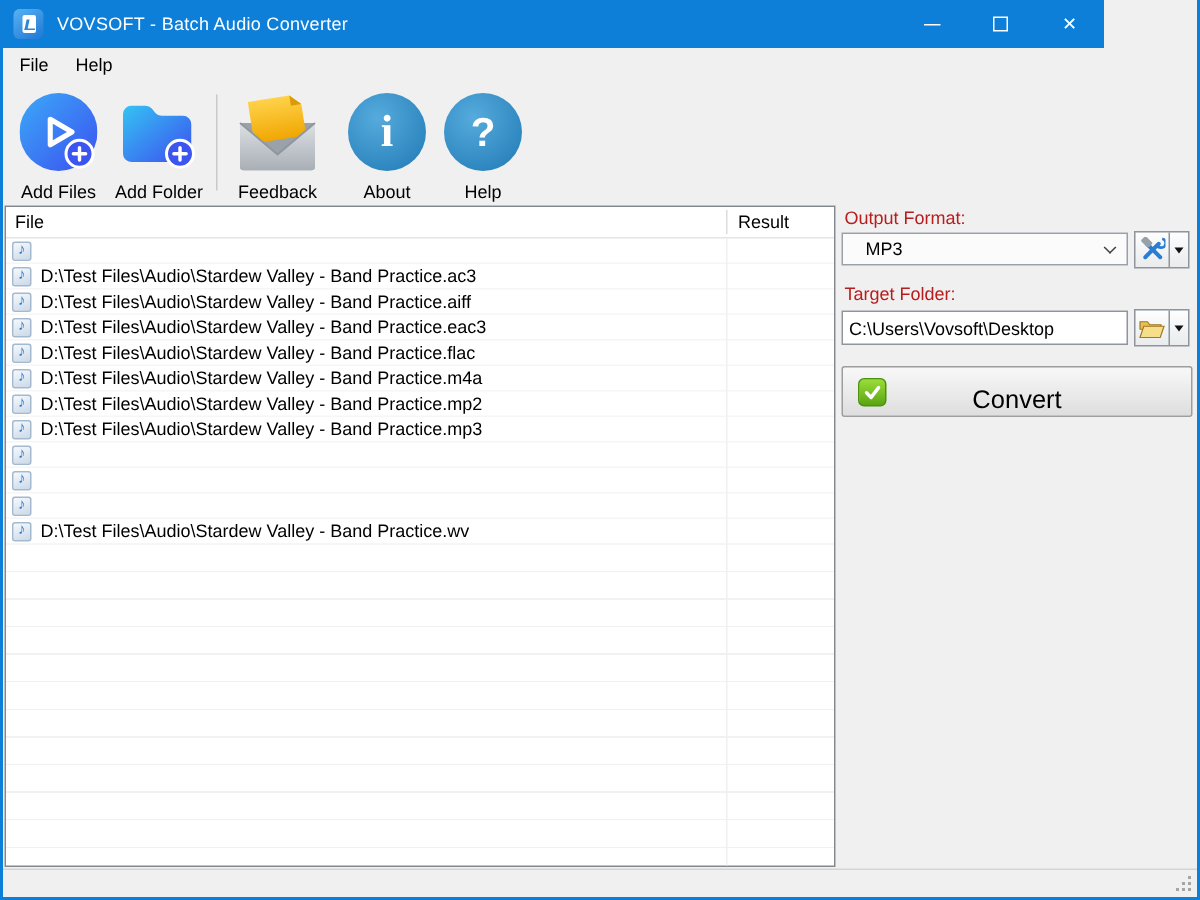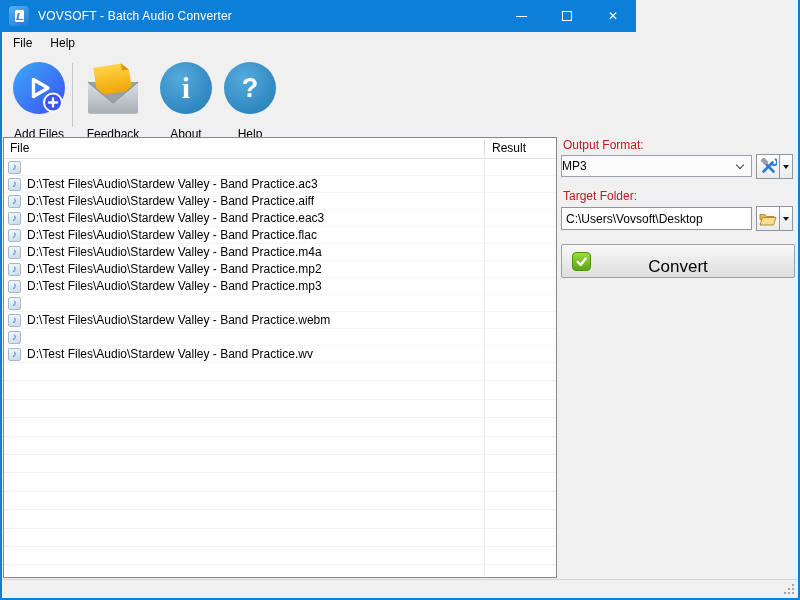--- a/index.html
+++ b/index.html
@@ -3,21 +3,21 @@
 <meta charset="utf-8">
 <style>
   * { box-sizing: border-box; }
   html,body { margin:0; padding:0; width:800px; height:600px; overflow:hidden;
     font-family:"Liberation Sans", sans-serif; background:#F0F0F0; }
   .window { position:absolute; inset:0; background:#F0F0F0; }
   .frame { position:absolute; inset:0; border:2px solid #0D7FD8; border-top:none;
     pointer-events:none; z-index:60; }
 
   
-  .titlebar { position:absolute; left:0; top:0; width:636px; height:32px;
+  .titlebar { position:absolute; left:0; top:0; width:736px; height:32px;
     background:#0D7FD8; display:flex; align-items:center; z-index:40; }
   .app-icon { width:20px; height:20px; margin-left:9px; border-radius:4px;
     background:linear-gradient(145deg,#59B2F3,#1E77D3);
     display:flex; align-items:center; justify-content:center; }
   .app-icon .page { width:9px; height:12px; background:#fff; border-radius:1.5px; position:relative; }
   .app-icon .page:after { content:""; position:absolute; left:2px; top:3px; width:5px; height:6px;
     border-left:2px solid #2E86D8; border-bottom:1px solid #2E86D8; transform:skewX(-12deg); }
   .title-text { color:#fff; font-size:12px; margin-left:9px; letter-spacing:0.2px; }
   .caption-btns { margin-left:auto; display:flex; height:100%; }
   .cap-btn { width:46px; height:100%; display:flex; align-items:center; justify-content:center; }
@@ -31,21 +31,21 @@
   .menu-item { font-size:12px; color:#000; padding:3px 9px; }
 
   
   .toolbar { position:absolute; left:2px; top:54px; right:2px; height:83px;
     display:flex; align-items:flex-start; padding:7px 0 0 6px; }
   .tb-item { display:flex; flex-direction:column; align-items:center; }
   .tb-item.w1 { width:62px; } .tb-item.w2 { width:72px; }
   .tb-item.w3 { width:76px;align-items:center; } .tb-item.w4 { width:70px; } .tb-item.w5 { width:58px; }
   .tb-sep { width:1px; background:#C9C9C9; align-self:stretch; margin:2px 2px 10px 2px; }
   .tb-icon { height:54px; display:flex; align-items:center; justify-content:center; }
-  .tb-label { font-size:12px; color:#000; margin-top:12px; white-space:nowrap; }
+  .tb-label { font-size:12px; color:#000; margin-top:6px; white-space:nowrap; }
   .circle-ic { width:52px; height:52px; border-radius:50%;
     background:radial-gradient(circle at 38% 32%, #55ABDC, #2F87C0 72%, #2678AD);
     display:flex; align-items:center; justify-content:center; color:#fff; }
   .circle-ic.about span { font-family:"Liberation Serif", serif; font-weight:bold; font-size:30px; line-height:1; }
   .circle-ic.help span { font-size:27px; font-weight:bold; line-height:1; }
 
   
   .listview { position:absolute; left:3px; top:137px; width:554px; height:441px;
     background:#fff; border:1px solid #828790; }
   .lv-header { position:relative; height:21px; border-bottom:1px solid #E4E4E4;
@@ -62,21 +62,21 @@
     color:#2F7BD0; font-size:10px; line-height:10px; text-align:center; font-weight:bold; }
   .lv-fill { flex:1;
     background:repeating-linear-gradient(to bottom, transparent 0 17.4px, #F1F1F1 17.4px 18.4px); }
 
   
   .sidepanel { position:absolute; left:560px; top:137px; width:238px; height:441px; }
   .sp-label { position:absolute; font-size:12px; color:#b91c1c; left:3px; }
   .lbl-format { top:1px; } .lbl-target { top:52px; }
   .combo { position:absolute; left:1px; top:18px; width:191px; height:22px;
     background:#FBFBFB; border:1px solid #99A0A8; font-size:12px; color:#000;
-    display:flex; align-items:center; padding-left:0; }
+    display:flex; align-items:center; padding-left:15px; }
   .combo .chev { position:absolute; right:8px; top:6px; width:6px; height:6px;
     border-right:1.4px solid #3F3F3F; border-bottom:1.4px solid #3F3F3F; transform:rotate(45deg); }
   .edit { position:absolute; left:1px; top:70px; width:191px; height:23px;
     background:#fff; border:1px solid #8E959D; font-size:12px; color:#000;
     padding:0 4px; font-family:"Liberation Sans", sans-serif; }
   .splitbtn { position:absolute; left:196px; width:37px; height:25px;
     border:1px solid #8E959D; background:linear-gradient(#FEFEFE,#E9EBED);
     display:flex; align-items:center; }
   .sb-tools { top:17px; } .sb-folder { top:69px; }
   .sb-icon { width:22px; display:flex; align-items:center; justify-content:center; }
@@ -139,20 +139,36 @@
             </defs>
           <circle cx="26" cy="26" r="26" fill="url(#gAF)"></circle>
           <path d="M20.5 17.5 L35 26 L20.5 34.5 Z" fill="none" stroke="#fff" stroke-width="3.4" stroke-linejoin="round"></path>
           <circle cx="40" cy="40.5" r="9" fill="#3C55F1" stroke="#fff" stroke-width="2"></circle>
           <path d="M40 36.4 v8.2 M35.9 40.5 h8.2" stroke="#fff" stroke-width="2.3" stroke-linecap="round"></path>
         </svg>
       </div>
       <div class="tb-label">Add Files</div>
     </div>
 
+    <div class="tb-item w2">
+      <div class="tb-icon">
+        <svg width="54" height="52" viewBox="0 0 54 52">
+          <defs>
+              <linearGradient id="gFo" x1="0" y1="0" x2="1" y2="1">
+            <stop offset="0" stop-color="#35C3F3"></stop>
+                <stop offset="1" stop-color="#3C4FF0"></stop>
+              </linearGradient>
+            </defs>
+          <path d="M3 14 a5.5 5.5 0 0 1 5.5 -5.5 h9.5 a5.5 5.5 0 0 1 4.2 1.9 l2.4 2.9 a5.5 5.5 0 0 0 4.2 1.9 H43 a5.5 5.5 0 0 1 5.5 5.5 v19.8 a5.5 5.5 0 0 1 -5.5 5.5 H8.5 A5.5 5.5 0 0 1 3 40.5 Z" fill="url(#gFo)"></path>
+          <circle cx="41" cy="40.5" r="9" fill="#3C55F1" stroke="#fff" stroke-width="2"></circle>
+          <path d="M41 36.4 v8.2 M36.9 40.5 h8.2" stroke="#fff" stroke-width="2.3" stroke-linecap="round"></path>
+        </svg>
+      </div>
+      <div class="tb-label">Add Folder</div>
+    </div>
 
     <div class="tb-sep"></div>
 
     <div class="tb-item w3">
       <div class="tb-icon">
         <svg width="56" height="52" viewBox="0 0 56 52">
           <defs>
             <linearGradient id="gPa" x1="0" y1="0" x2="0" y2="1">
               <stop offset="0" stop-color="#FFD24A"></stop>
                 <stop offset="1" stop-color="#F0A702"></stop>
@@ -232,21 +248,20 @@
         </div>
           <div class="lv-row">
           <span class="file-ic">♪</span>
           <span>D:\Test Files\Audio\Stardew Valley - Band Practice.mp3</span>
         </div>
           <div class="lv-row">
           <span class="file-ic">♪</span>
         </div>
           <div class="lv-row">
           <span class="file-ic">♪</span>
-          <span>D:\Test Files\Audio\Stardew Valley - Band Practice.webm</span>
         </div>
           <div class="lv-row">
           <span class="file-ic">♪</span>
         </div>
           <div class="lv-row">
           <span class="file-ic">♪</span>
           <span>D:\Test Files\Audio\Stardew Valley - Band Practice.wv</span>
         </div>
         </div>
       <div class="lv-fill"></div>

